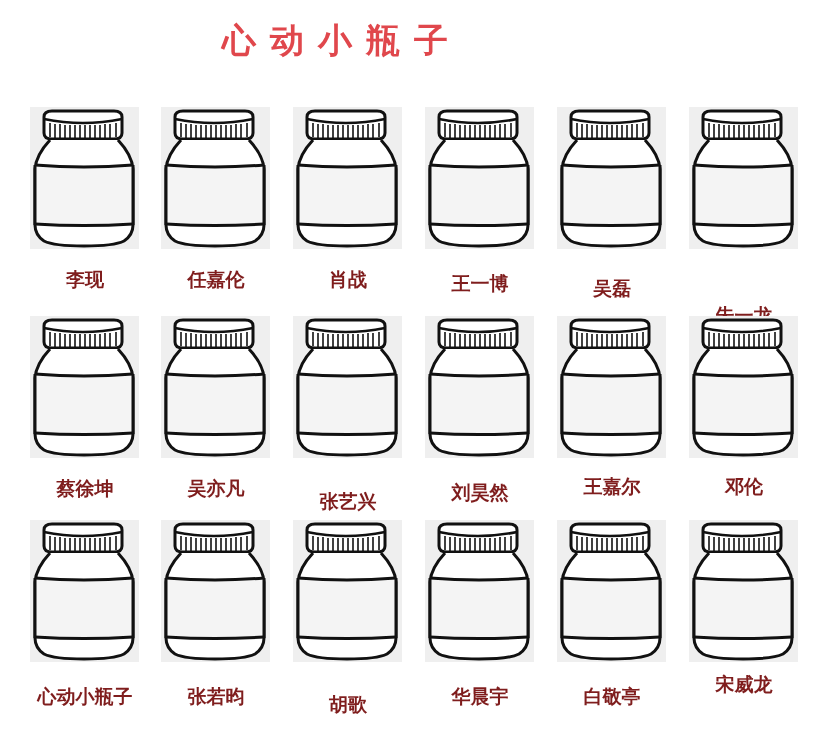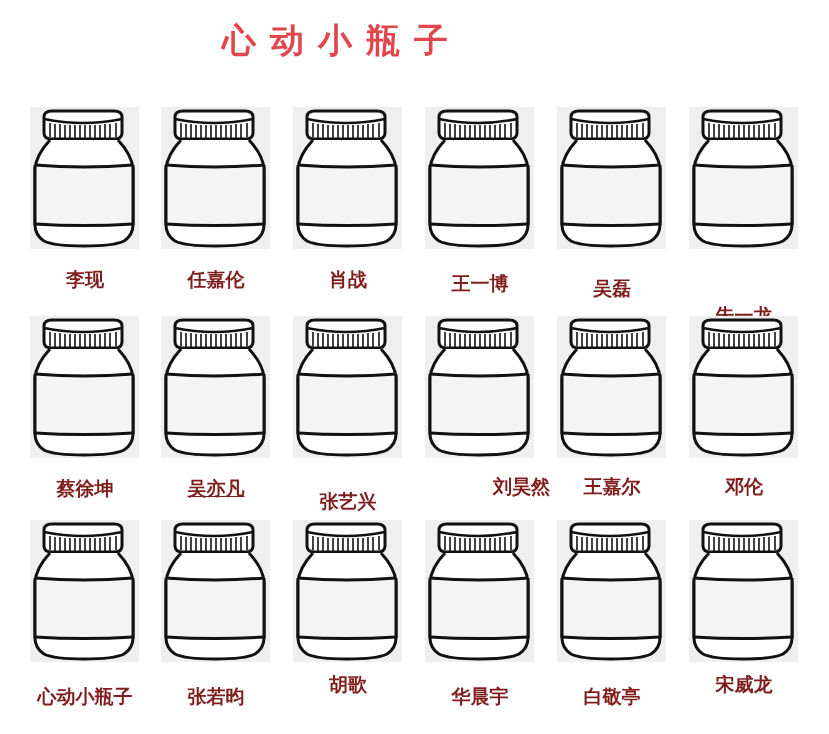--- a/index.html
+++ b/index.html
@@ -285,21 +285,21 @@
 
     <path d="M20 33 Q6 48 5 62 L5 118 Q5 128 14 134 Q24 139 54 139 Q84 139 94 134 Q103 128 103 118 L103 62 Q102 48 88 33" fill="#fff" stroke="#111" stroke-width="3"></path>
 
     <rect x="5" y="58" width="98" height="59" fill="#f4f4f4"></rect>
     <path d="M5 58 Q54 62 103 58" fill="none" stroke="#111" stroke-width="3"></path>
     <path d="M5 117 Q54 120 103 117" fill="none" stroke="#111" stroke-width="3"></path>
     <line x1="5" y1="58" x2="5" y2="118" stroke="#111" stroke-width="3"></line>
     <line x1="103" y1="58" x2="103" y2="118" stroke="#111" stroke-width="3"></line>
   </svg>
 </div>
-    <div class="name" style="top:160px;text-decoration:underline;">吴亦凡</div>
+    <div class="name" style="top:160px;">吴亦凡</div>
   </div>
   <div class="cell" style="left:263px;top:316px;">
     <div class="tile">
   <svg width="109" height="142" viewBox="0 0 109 142" xmlns="http://www.w3.org/2000/svg">
 
     <path d="M14 10 Q14 4 22 4 L84 4 Q92 4 92 10 L92 26 Q92 32 84 32 L22 32 Q14 32 14 26 Z" fill="#fff" stroke="#111" stroke-width="3"></path>
     <path d="M14 12 Q53 20 92 12" fill="none" stroke="#111" stroke-width="2.5"></path>
     <g stroke="#111" stroke-width="1.6">
       <line x1="20" y1="16" x2="20" y2="30"></line>
             <line x1="25" y1="17" x2="25" y2="31"></line>
@@ -353,21 +353,21 @@
 
     <path d="M20 33 Q6 48 5 62 L5 118 Q5 128 14 134 Q24 139 54 139 Q84 139 94 134 Q103 128 103 118 L103 62 Q102 48 88 33" fill="#fff" stroke="#111" stroke-width="3"></path>
 
     <rect x="5" y="58" width="98" height="59" fill="#f4f4f4"></rect>
     <path d="M5 58 Q54 62 103 58" fill="none" stroke="#111" stroke-width="3"></path>
     <path d="M5 117 Q54 120 103 117" fill="none" stroke="#111" stroke-width="3"></path>
     <line x1="5" y1="58" x2="5" y2="118" stroke="#111" stroke-width="3"></line>
     <line x1="103" y1="58" x2="103" y2="118" stroke="#111" stroke-width="3"></line>
   </svg>
 </div>
-    <div class="name" style="top:158px;text-align:right;">刘昊然</div>
+    <div class="name" style="top:164px;">刘昊然</div>
   </div>
   <div class="cell" style="left:527px;top:316px;">
     <div class="tile">
   <svg width="109" height="142" viewBox="0 0 109 142" xmlns="http://www.w3.org/2000/svg">
 
     <path d="M14 10 Q14 4 22 4 L84 4 Q92 4 92 10 L92 26 Q92 32 84 32 L22 32 Q14 32 14 26 Z" fill="#fff" stroke="#111" stroke-width="3"></path>
     <path d="M14 12 Q53 20 92 12" fill="none" stroke="#111" stroke-width="2.5"></path>
     <g stroke="#111" stroke-width="1.6">
       <line x1="20" y1="16" x2="20" y2="30"></line>
             <line x1="25" y1="17" x2="25" y2="31"></line>
@@ -524,21 +524,21 @@
 
     <path d="M20 33 Q6 48 5 62 L5 118 Q5 128 14 134 Q24 139 54 139 Q84 139 94 134 Q103 128 103 118 L103 62 Q102 48 88 33" fill="#fff" stroke="#111" stroke-width="3"></path>
 
     <rect x="5" y="58" width="98" height="59" fill="#f4f4f4"></rect>
     <path d="M5 58 Q54 62 103 58" fill="none" stroke="#111" stroke-width="3"></path>
     <path d="M5 117 Q54 120 103 117" fill="none" stroke="#111" stroke-width="3"></path>
     <line x1="5" y1="58" x2="5" y2="118" stroke="#111" stroke-width="3"></line>
     <line x1="103" y1="58" x2="103" y2="118" stroke="#111" stroke-width="3"></line>
   </svg>
 </div>
-    <div class="name" style="top:152px;">胡歌</div>
+    <div class="name" style="top:172px;">胡歌</div>
   </div>
   <div class="cell" style="left:395px;top:520px;">
     <div class="tile">
   <svg width="109" height="142" viewBox="0 0 109 142" xmlns="http://www.w3.org/2000/svg">
 
     <path d="M14 10 Q14 4 22 4 L84 4 Q92 4 92 10 L92 26 Q92 32 84 32 L22 32 Q14 32 14 26 Z" fill="#fff" stroke="#111" stroke-width="3"></path>
     <path d="M14 12 Q53 20 92 12" fill="none" stroke="#111" stroke-width="2.5"></path>
     <g stroke="#111" stroke-width="1.6">
       <line x1="20" y1="16" x2="20" y2="30"></line>
             <line x1="25" y1="17" x2="25" y2="31"></line>

